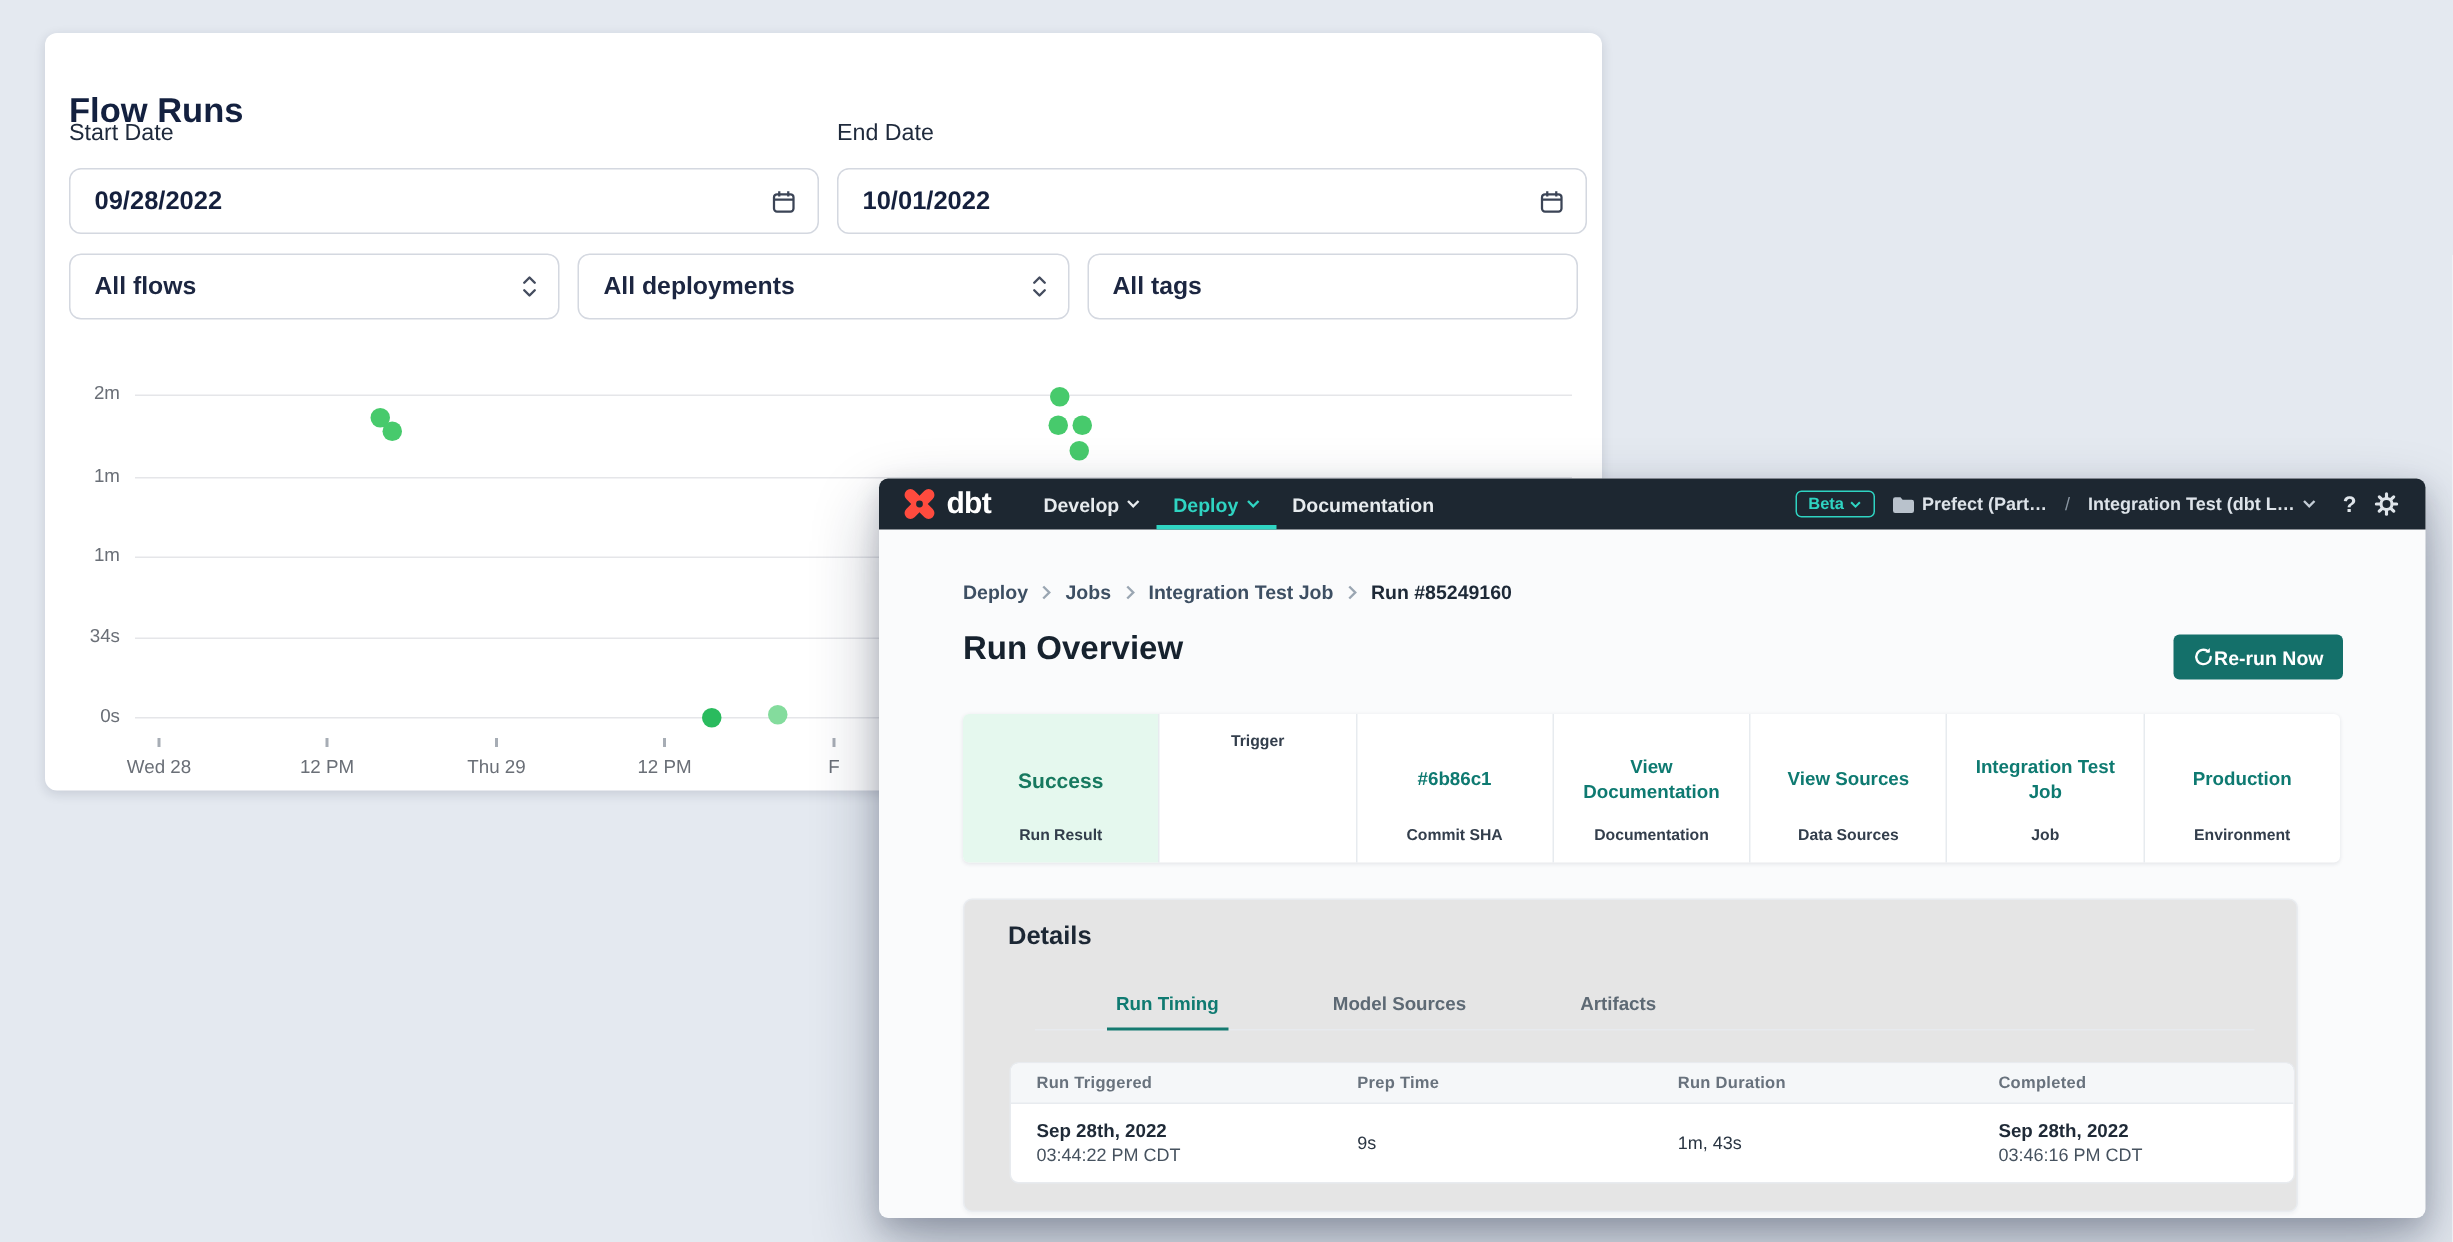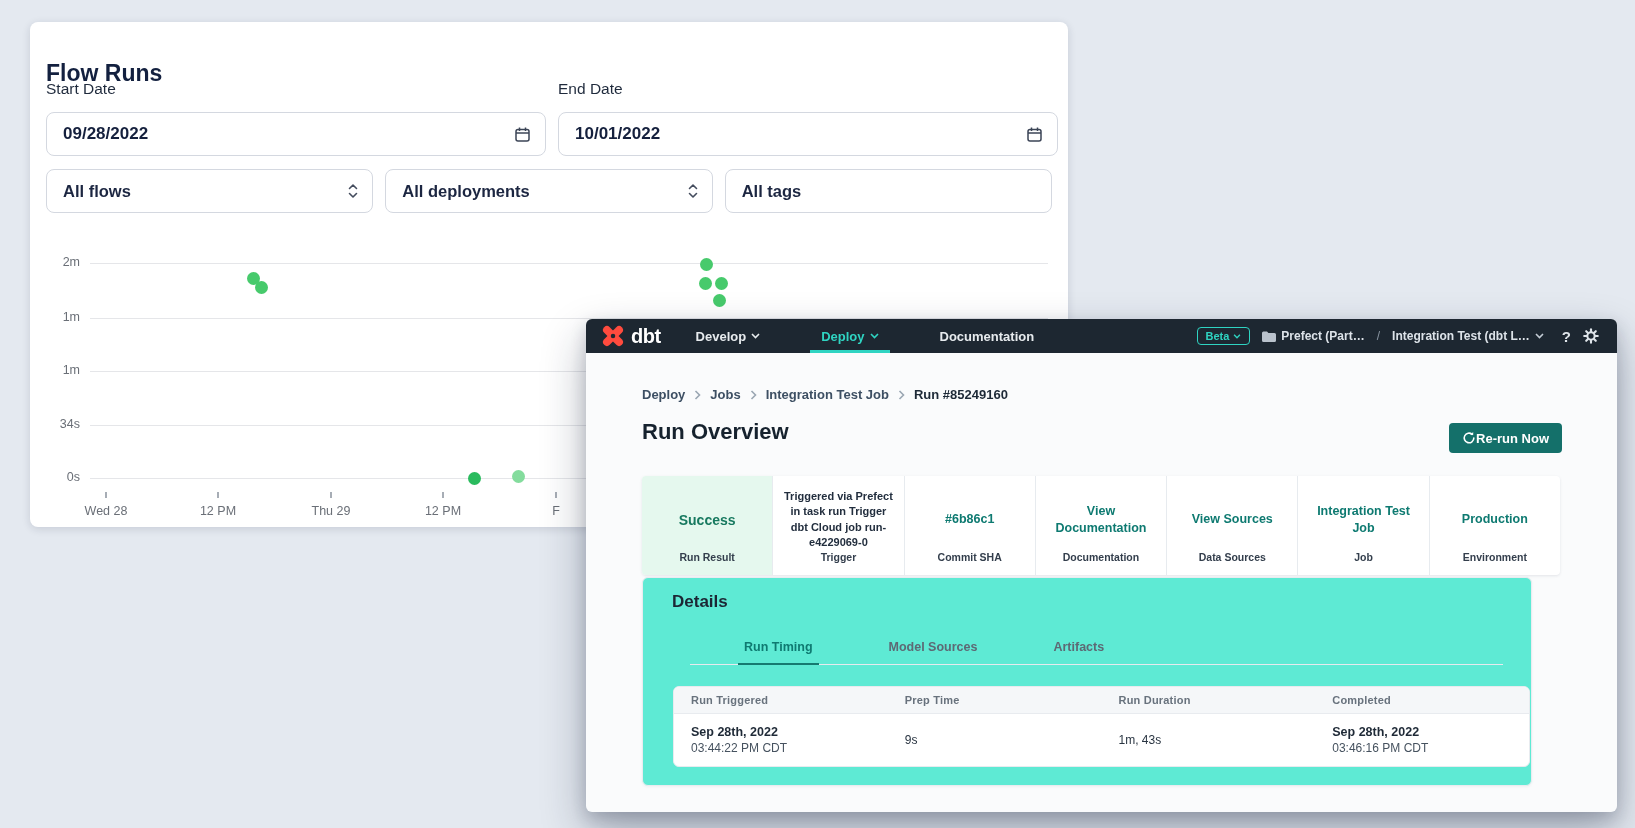--- a/index.html
+++ b/index.html
@@ -31,21 +31,21 @@
   .xlab { position:absolute; width:90px; top:482px; text-align:center; font-size:12.5px; color:#6a6f77; }
   .dot { position:absolute; width:13px; height:13px; border-radius:50%; }
 
   
   .dbt { position:absolute; left:586px; top:319px; width:1031px; height:493px; background:#fafbfc;
          border-radius:6px; box-shadow:0 20px 45px rgba(20,30,55,.32), 0 6px 16px rgba(20,30,55,.18); }
   .dbt-nav { height:34px; background:#1d2731; border-radius:6px 6px 0 0; display:flex;
              align-items:center; padding:0 18px 0 14px; }
   .logo { display:flex; align-items:center; margin-right:24px; }
   .logo-text { color:#fff; font-size:20px; font-weight:700; margin-left:5px; letter-spacing:-.5px; }
-  .nav-items { display:flex; height:34px;gap:39px; }
+  .nav-items { display:flex; height:34px; }
   .nav-item { height:34px; display:flex; align-items:center; padding:0 11px; font-size:13px;
               font-weight:600; color:#e7ebee; position:relative; cursor:pointer; }
   .nav-item.active { color:#2fd4c2; }
   .nav-item.active::after { content:""; position:absolute; left:0; right:0; bottom:0; height:3px; background:#2fd4c2; }
   .nav-item svg { margin-left:5px; }
   .nav-right { margin-left:auto; display:flex; align-items:center; gap:12px; }
   .beta { border:1px solid #2fd4c2; color:#2fd4c2; font-size:11px; font-weight:700;
           padding:2px 8px; border-radius:4px; display:flex; align-items:center; gap:4px; }
   .proj, .env { font-size:12px; color:#dde3e9; font-weight:600; display:flex; align-items:center; gap:5px; }
   .pathsep { color:#8b97a3; font-size:12px; }
@@ -64,21 +64,21 @@
                 background:#fff; border-radius:4px; box-shadow:0 1px 3px rgba(20,30,55,.1); }
   .scell { flex:1; display:flex; flex-direction:column; align-items:center; text-align:center;
            border-left:1px solid #e7ebef; padding:12px 8px 12px; }
   .scell:first-child { border-left:none; background:#e5f8ee; border-radius:4px 0 0 4px; }
   .sval { flex:1; display:flex; align-items:center; justify-content:center; font-weight:700; }
   .v-success { color:#17795f; font-size:14px; }
   .v-link { color:#0e7a71; font-size:12.5px; line-height:1.35; }
   .v-trigger { color:#222e3e; font-size:11px; line-height:1.4; }
   .slabel { font-size:10.5px; color:#333e4c; font-weight:600; }
 
-  .details-card { position:absolute; left:56px; top:224px; width:890px; height:209px; background:#5eead4;
+  .details-card { position:absolute; left:56px; top:246px; width:890px; height:209px; background:#e5e5e5;
                   border:1px solid #e9ecf0; border-radius:6px; box-shadow:0 1px 3px rgba(20,30,55,.05); }
   .d-title { position:absolute; left:29px; top:14px; font-size:17px; font-weight:700; color:#1c2734; }
   .tabs { position:absolute; left:47px; right:28px; top:52px; display:flex; border-bottom:1px solid #e7eaee; }
   .tab { padding:10px 6px 9px; margin-right:16px; font-size:12.5px; font-weight:600; color:#5d6974; cursor:pointer;margin-left:48px; }
   .tab.active { color:#0f7a71; border-bottom:2px solid #157a70; margin-bottom:-1px; }
   .d-table { position:absolute; left:30px; top:108px; width:857px; height:81px;
              border:1px solid #e8ebef; border-radius:6px; overflow:hidden; background:#fff; }
   .thead { height:27px; background:#f5f7f9; display:grid; grid-template-columns:repeat(4,1fr);
            align-items:center; border-bottom:1px solid #e8ebef; }
   .th { padding-left:17px; font-size:11px; color:#68727d; font-weight:600; letter-spacing:.2px; }
@@ -272,21 +272,20 @@
         </svg>
         <span>Re-run Now</span>
       </button>
 
       <div class="status-row">
         <div class="scell">
           <div class="sval v-success">Success</div>
           <div class="slabel">Run Result</div>
         </div>
         <div class="scell">
-          <div class="sval v-trigger">Triggered via Prefect in task run Trigger dbt Cloud job run-e4229069-0</div>
           <div class="slabel">Trigger</div>
         </div>
         <div class="scell">
           <div class="sval v-link">#6b86c1</div>
           <div class="slabel">Commit SHA</div>
         </div>
         <div class="scell">
           <div class="sval v-link">View Documentation</div>
           <div class="slabel">Documentation</div>
         </div>

